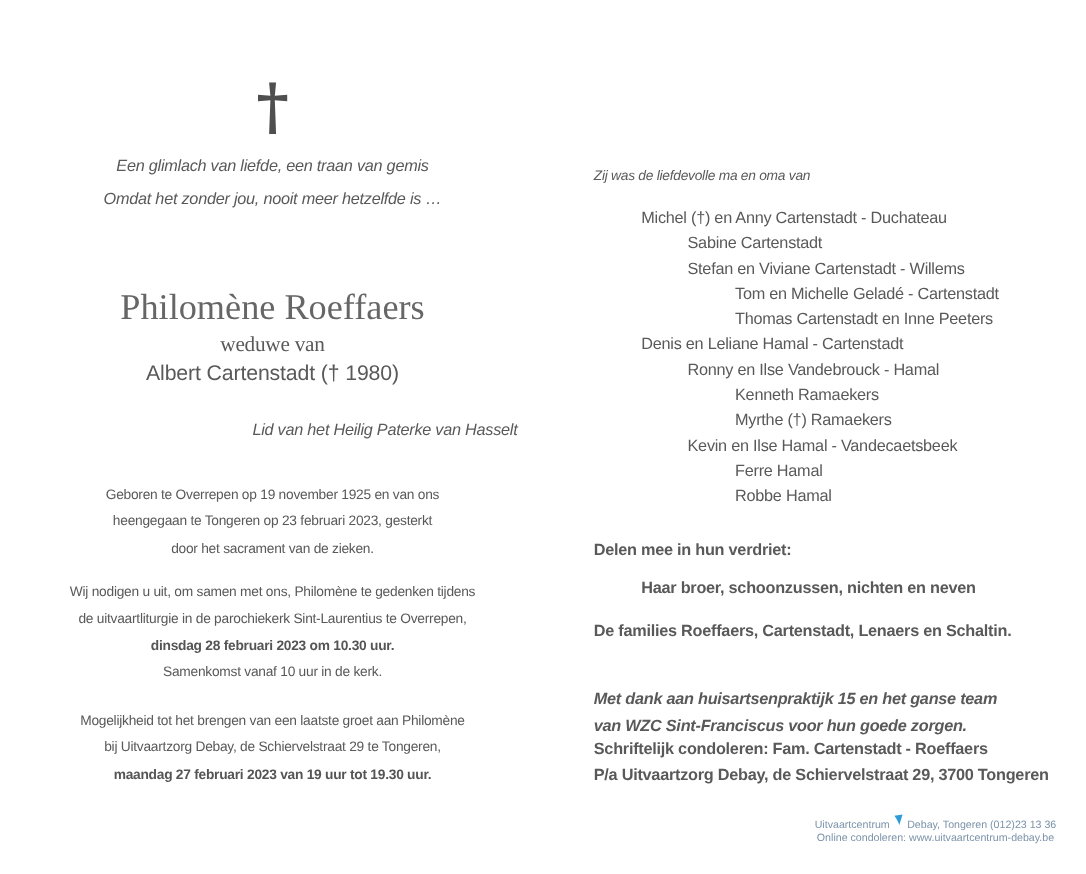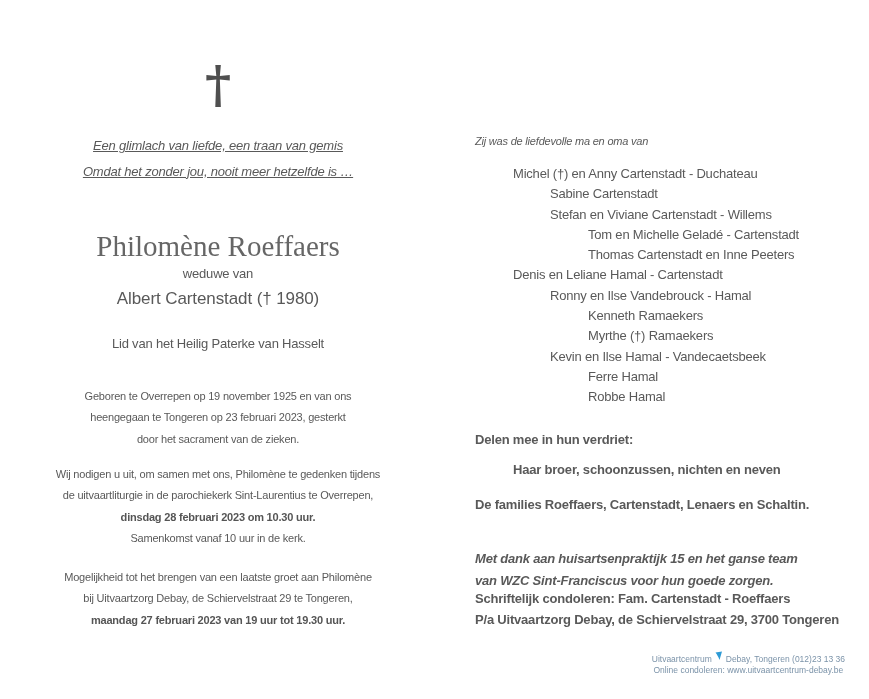--- a/index.html
+++ b/index.html
@@ -4,25 +4,25 @@
 <style>
   html,body{margin:0;padding:0;background:#ffffff;}
   .page{
     position:relative;width:869px;height:699px;background:#ffffff;overflow:hidden;
     font-family:"Liberation Sans",sans-serif;color:#595959;letter-spacing:-0.2px;
   }
   .abs{position:absolute;}
   .col-left{left:22px;width:392px;text-align:center;}
   .col-right{left:475px;width:385px;text-align:left;}
   .cross{top:60px;font-family:"DejaVu Serif","Liberation Serif",serif;font-size:50px;line-height:50px;color:#4f4f4f;font-weight:bold;}
-  .verse{top:133px;font-style:italic;font-size:13px;line-height:25.5px;text-decoration:underline;}
+  .verse{top:120px;font-style:italic;font-size:13px;line-height:25.5px;}
   .title{top:208px;font-family:"Liberation Serif",serif;font-size:29px;line-height:36px;color:#666666;font-weight:400;letter-spacing:0;margin-top:20px;}
-  .widow{top:266px;font-size:13px;}
+  .widow{top:266px;font-size:17px;font-family:Liberation Serif, serif;}
   .spouse{top:289px;font-size:17px;letter-spacing:-0.1px;}
-  .membership{top:336px;font-size:13px;}
+  .membership{top:336px;font-style:italic;font-size:13px;text-align:right;}
   .para{font-size:11px;line-height:21.4px;}
   .para div{white-space:nowrap;}
   .p-birth{top:386px;}
   .p-service{top:464px;}
   .p-visit{top:567px;}
   .bold-line{font-weight:bold;color:#555555;}
   .intro{top:135px;font-style:italic;font-size:11px;}
   .names{top:164px;font-size:13px;line-height:20.3px;padding-left:38px;}
   .name-row{white-space:nowrap;}
   .lvl-0{padding-left:0;}

